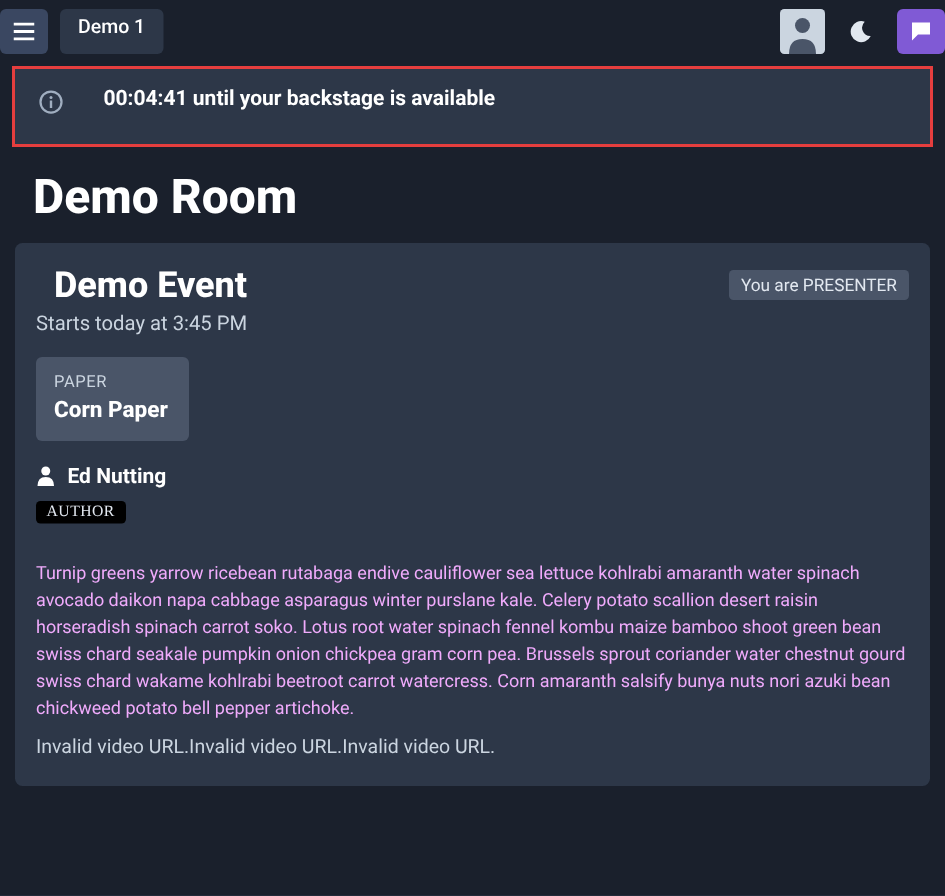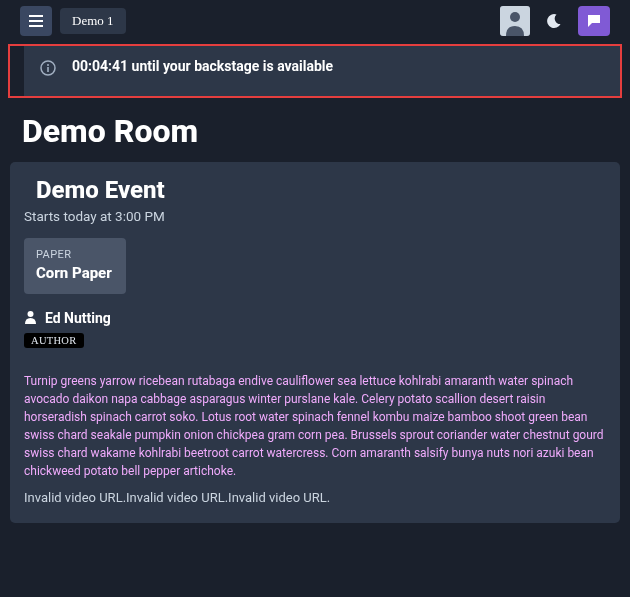--- a/index.html
+++ b/index.html
@@ -7,24 +7,22 @@
       font-family: -apple-system, BlinkMacSystemFont, "Segoe UI", Roboto, Helvetica, Arial, sans-serif;
       background: #1a202c;
       color: #e2e8f0;
       width: 630px;
       height: 597px;
       overflow: hidden;
       font-size: 14px;
     }
     .topbar {
       display: flex;
-      align-items: center;
-      padding: 6px 20px;
+      padding: 6px 0;
       gap: 8px;
-      font-family: Liberation Serif, serif;
     }
     .hamburger-btn {
       background: #3a4761;
       border: none;
       width: 32px;
       height: 30px;
       border-radius: 4px;
       display: flex;
       align-items: center;
       justify-content: center;
@@ -61,23 +59,22 @@
     .theme-btn { background: transparent; }
     .chat-btn { background: #805ad5; }
     .notice-wrap {
       margin: 2px 8px 0 8px;
       border: 2px solid #e53e3e;
     }
     .notice {
       background: #2d3748;
       padding: 12px 16px 16px 16px;
       display: flex;
-      gap: 16px;
+      gap: 27px;
       align-items: flex-start;
-      margin-left: 14px;
     }
     .notice-icon { margin-top: 2px; flex-shrink: 0; }
     .notice-title { font-weight: 700; color: #fff; font-size: 14px; margin-bottom: 6px; }
     .notice-body { color: #cbd5e0; line-height: 1.5; font-size: 13.5px; }
     .page-title {
       font-size: 32px;
       font-weight: 800;
       color: #fff;
       margin: 14px 0 12px 22px;
     }
@@ -186,22 +183,23 @@
     </div>
   </div>
 </div>
 
 <h1 class="page-title">Demo Room</h1>
 
 <div class="card">
   <div class="card-header">
     <div>
       <div class="event-title">Demo Event</div>
-      <div class="event-time">Starts today at 3:00 PM</div>
+      <div class="event-time">Starts today at 3:45 PM</div>
     </div>
+    <div class="role-badge">You are PRESENTER</div>
   </div>
 
   <div class="paper-box">
     <div class="paper-label">PAPER</div>
     <div class="paper-title">Corn Paper</div>
   </div>
 
   <div class="author-row">
     <span>
       <svg width="13" height="14" viewBox="0 0 13 14">

